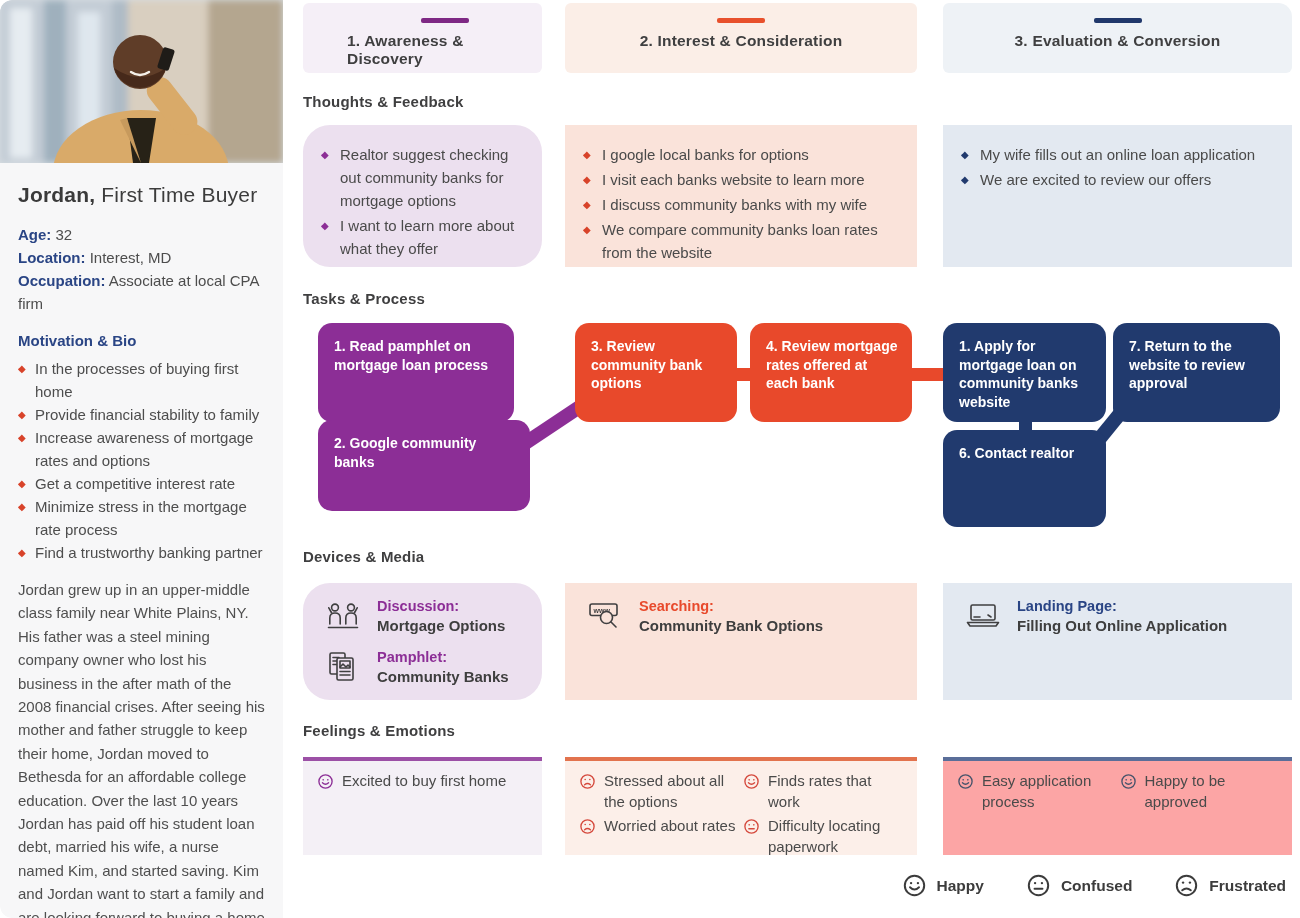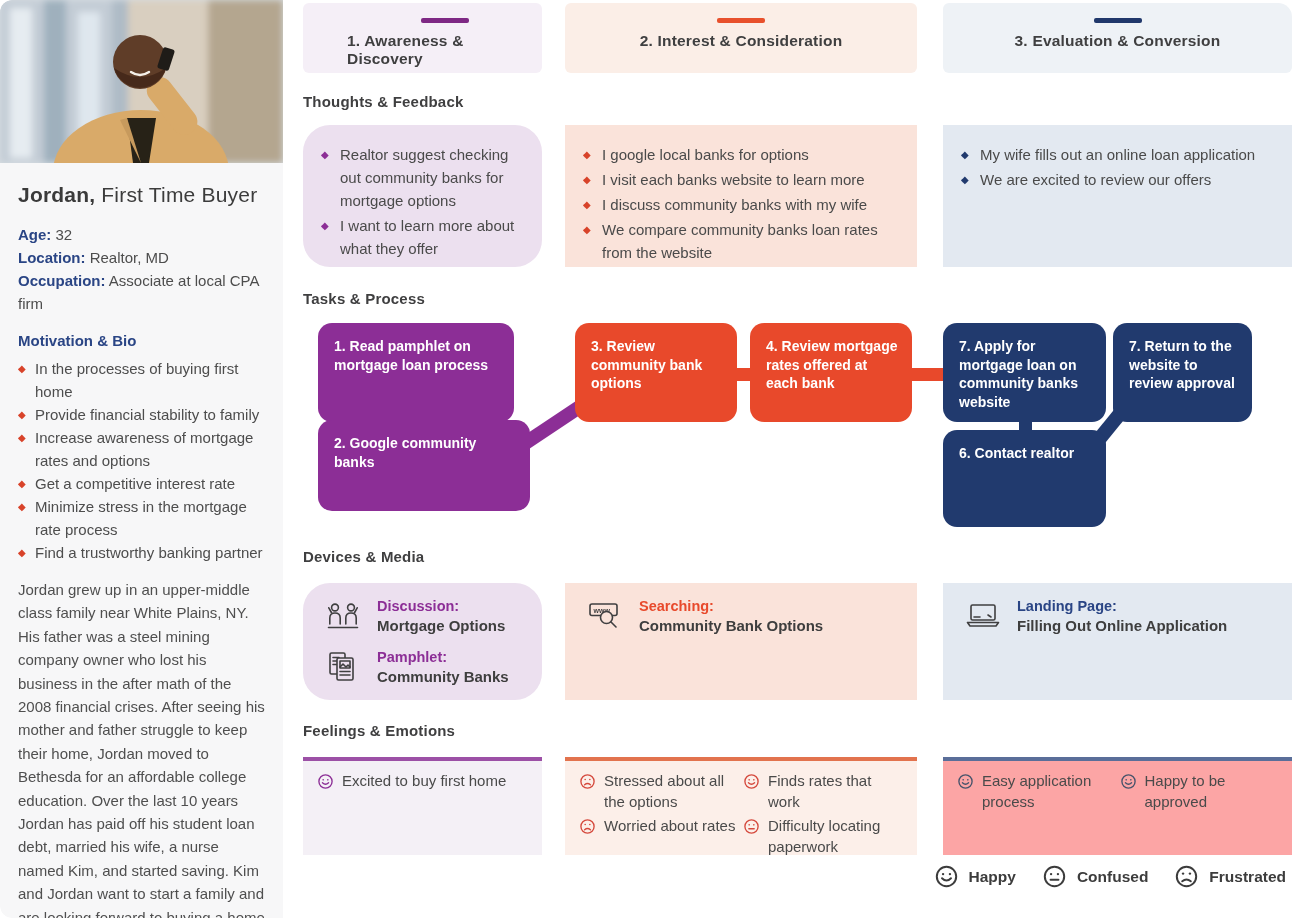--- a/index.html
+++ b/index.html
@@ -78,21 +78,21 @@
   .task-canvas{position:absolute;left:303px;top:323px;width:989px;height:204px;}
   .task-connectors{position:absolute;inset:0;z-index:0;}
   .task-box{position:absolute;z-index:1;border-radius:14px;color:#fff;font-size:14px;font-weight:700;line-height:18.5px;padding:14px 14px 0 16px;}
   .tb-purple{background:var(--task-purple);} .tb-orange{background:var(--task-orange);} .tb-navy{background:var(--task-navy);}
   .pos-p1{left:15px;top:0;width:196px;height:99px;}
   .pos-p2{left:15px;top:97px;width:212px;height:91px;}
   .pos-o3{left:272px;top:0;width:162px;height:99px;}
   .pos-o4{left:447px;top:0;width:162px;height:99px;}
   .pos-n5{left:640px;top:0;width:163px;height:99px;}
   .pos-n6{left:640px;top:107px;width:163px;height:97px;}
-  .pos-n7{left:810px;top:0;width:139px;height:99px;}
+  .pos-n7{left:810px;top:0;width:167px;height:99px;}
 
   
   .device-box{top:583px;height:117px;padding:13px 16px 0 20px;}
   .dv-entry{display:flex;align-items:center;gap:14px;}
   .dv-entry + .dv-entry{margin-top:11px;}
   .dv-icon{flex:none;width:40px;height:40px;color:#3F3F40;}
   .dv-icon svg{width:100%;height:100%;}
   .dv-label{font-size:14.5px;font-weight:800;line-height:19px;}
   .dv-value{font-size:15px;font-weight:800;color:#3E3E3E;line-height:19px;}
   .d1 .dv-label{color:var(--task-purple);} .d2 .dv-label{color:var(--task-orange);} .d3 .dv-label{color:var(--label-navy);}
@@ -103,21 +103,21 @@
   .f2{background:#FCEFE9;border-color:var(--feeling-border-orange);}
   .f3{background:#fca5a5;border-color:var(--feeling-border-navy);}
   .f-col{width:50%;}
   .f1 .f-col{width:100%;}
   .f-item{display:flex;gap:8px;font-size:15px;line-height:20.5px;color:#4A4A4A;margin-bottom:4px;}
   .f-item .emo{flex:none;width:17px;height:17px;margin-top:1.5px;}
   .f-item .emo svg{width:100%;height:100%;}
   .f1 .emo{color:var(--emotion-purple);} .f2 .emo{color:var(--emotion-red);} .f3 .emo{color:var(--emotion-navy);}
 
   
-  .legend{position:absolute;left:943px;top:864px;width:349px;height:34px;display:flex;justify-content:flex-end;align-items:flex-start;gap:26px;padding-right:6px;}
+  .legend{position:absolute;left:943px;top:864px;width:349px;height:34px;display:flex;justify-content:flex-end;align-items:flex-end;gap:42px;padding-right:6px;}
   .legend-item{display:flex;align-items:center;gap:10px;color:var(--legend-gray);}
   .legend-item .emo{width:25px;height:25px;}
   .legend-item .emo svg{width:100%;height:100%;}
   .legend-label{font-size:15.5px;font-weight:700;color:#3C3C3C;}
 </style>
 </head>
 <body>
 
 <svg width="0" height="0" style="position:absolute">
   <defs>
@@ -172,21 +172,21 @@
           <path d="M114 68 a27 27 0 0 0 52 0 q-13 9 -26 9 q-13 0 -26 -9 Z" fill="#46291a"></path>
           <path d="M131 72 q9 6 18 0" stroke="#f4efe8" stroke-width="2.4" fill="none" stroke-linecap="round"></path>
           <rect x="160" y="48" width="12" height="22" rx="2.5" transform="rotate(18 166 59)" fill="#1f1c18"></rect>
         </g>
       </svg>
     </div>
     <div class="sb-content">
       <h1 class="persona-name"><span class="nm">Jordan,</span> <span class="role">First Time Buyer</span></h1>
 
       <div class="field"><span class="lbl">Age:</span> <span>32</span></div>
-      <div class="field"><span class="lbl">Location:</span> <span>Realtor, MD</span></div>
+      <div class="field"><span class="lbl">Location:</span> <span>Interest, MD</span></div>
       <div class="field"><span class="lbl">Occupation:</span> <span>Associate at local CPA firm</span></div>
 
       <h2 class="motivation-heading">Motivation &amp; Bio</h2>
 
       <div class="m-item">
           <span class="diamond"></span>
           <span>In the processes of buying first home</span>
         </div>
       <div class="m-item">
           <span class="diamond"></span>
@@ -275,21 +275,21 @@
       <line x1="200" y1="135" x2="290" y2="75" stroke="var(--task-purple)" stroke-width="14"></line>
       <rect x="430" y="45" width="21" height="13" fill="var(--task-orange)"></rect>
       <rect x="605" y="45" width="39" height="13" fill="var(--task-orange)"></rect>
       <rect x="716" y="92" width="13" height="20" fill="var(--task-navy)"></rect>
       <line x1="793" y1="120" x2="824" y2="82" stroke="var(--task-navy)" stroke-width="14"></line>
     </svg>
     <div class="task-box tb-purple pos-p1">1. Read pamphlet on mortgage loan process</div>
     <div class="task-box tb-purple pos-p2">2. Google community banks</div>
     <div class="task-box tb-orange pos-o3">3. Review community bank options</div>
     <div class="task-box tb-orange pos-o4">4. Review mortgage rates offered at each bank</div>
-    <div class="task-box tb-navy pos-n5">7. Apply for mortgage loan on community banks website</div>
+    <div class="task-box tb-navy pos-n5">1. Apply for mortgage loan on community banks website</div>
     <div class="task-box tb-navy pos-n6">6. Contact realtor</div>
     <div class="task-box tb-navy pos-n7">7. Return to the website to review approval</div>
   </div>
 
   <div class="row-label" style="top:548px">Devices &amp; Media</div>
 
   <div class="abs device-box t1 d1 col1">
     <div class="dv-entry">
       <span class="dv-icon">
         <svg viewBox="0 0 40 40" fill="none" stroke="currentColor" stroke-width="1.6" stroke-linecap="round" stroke-linejoin="round">

